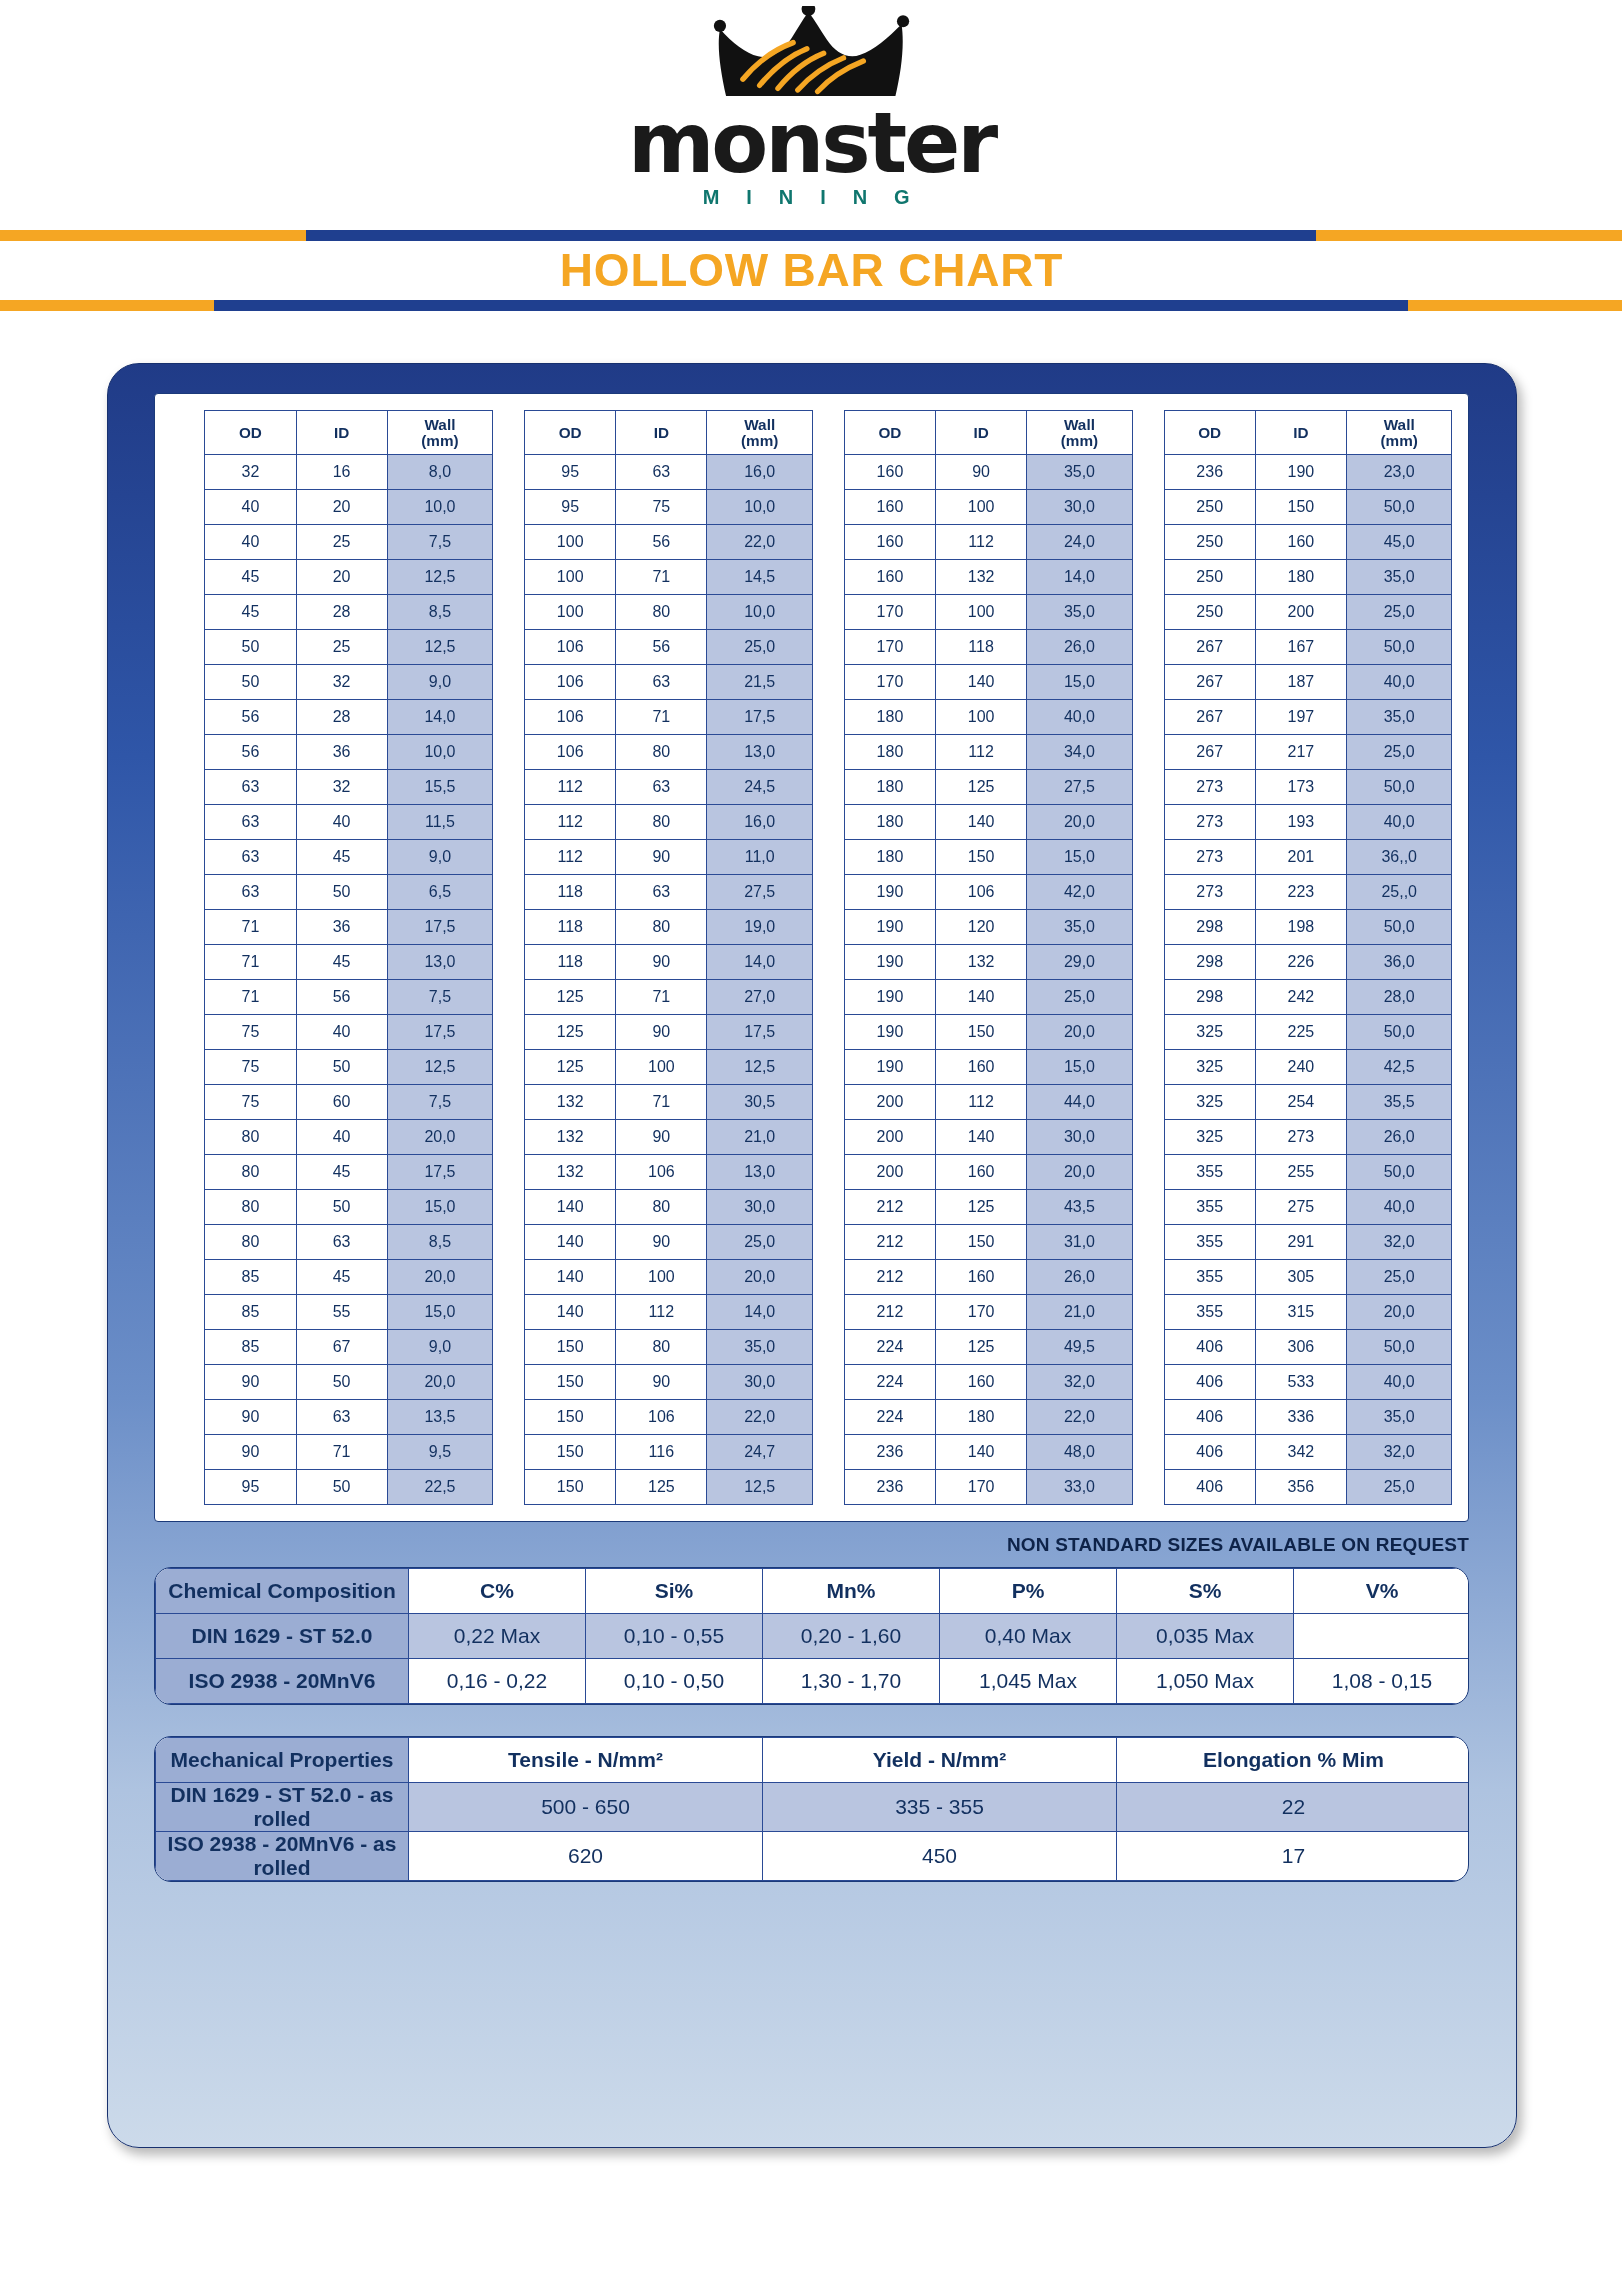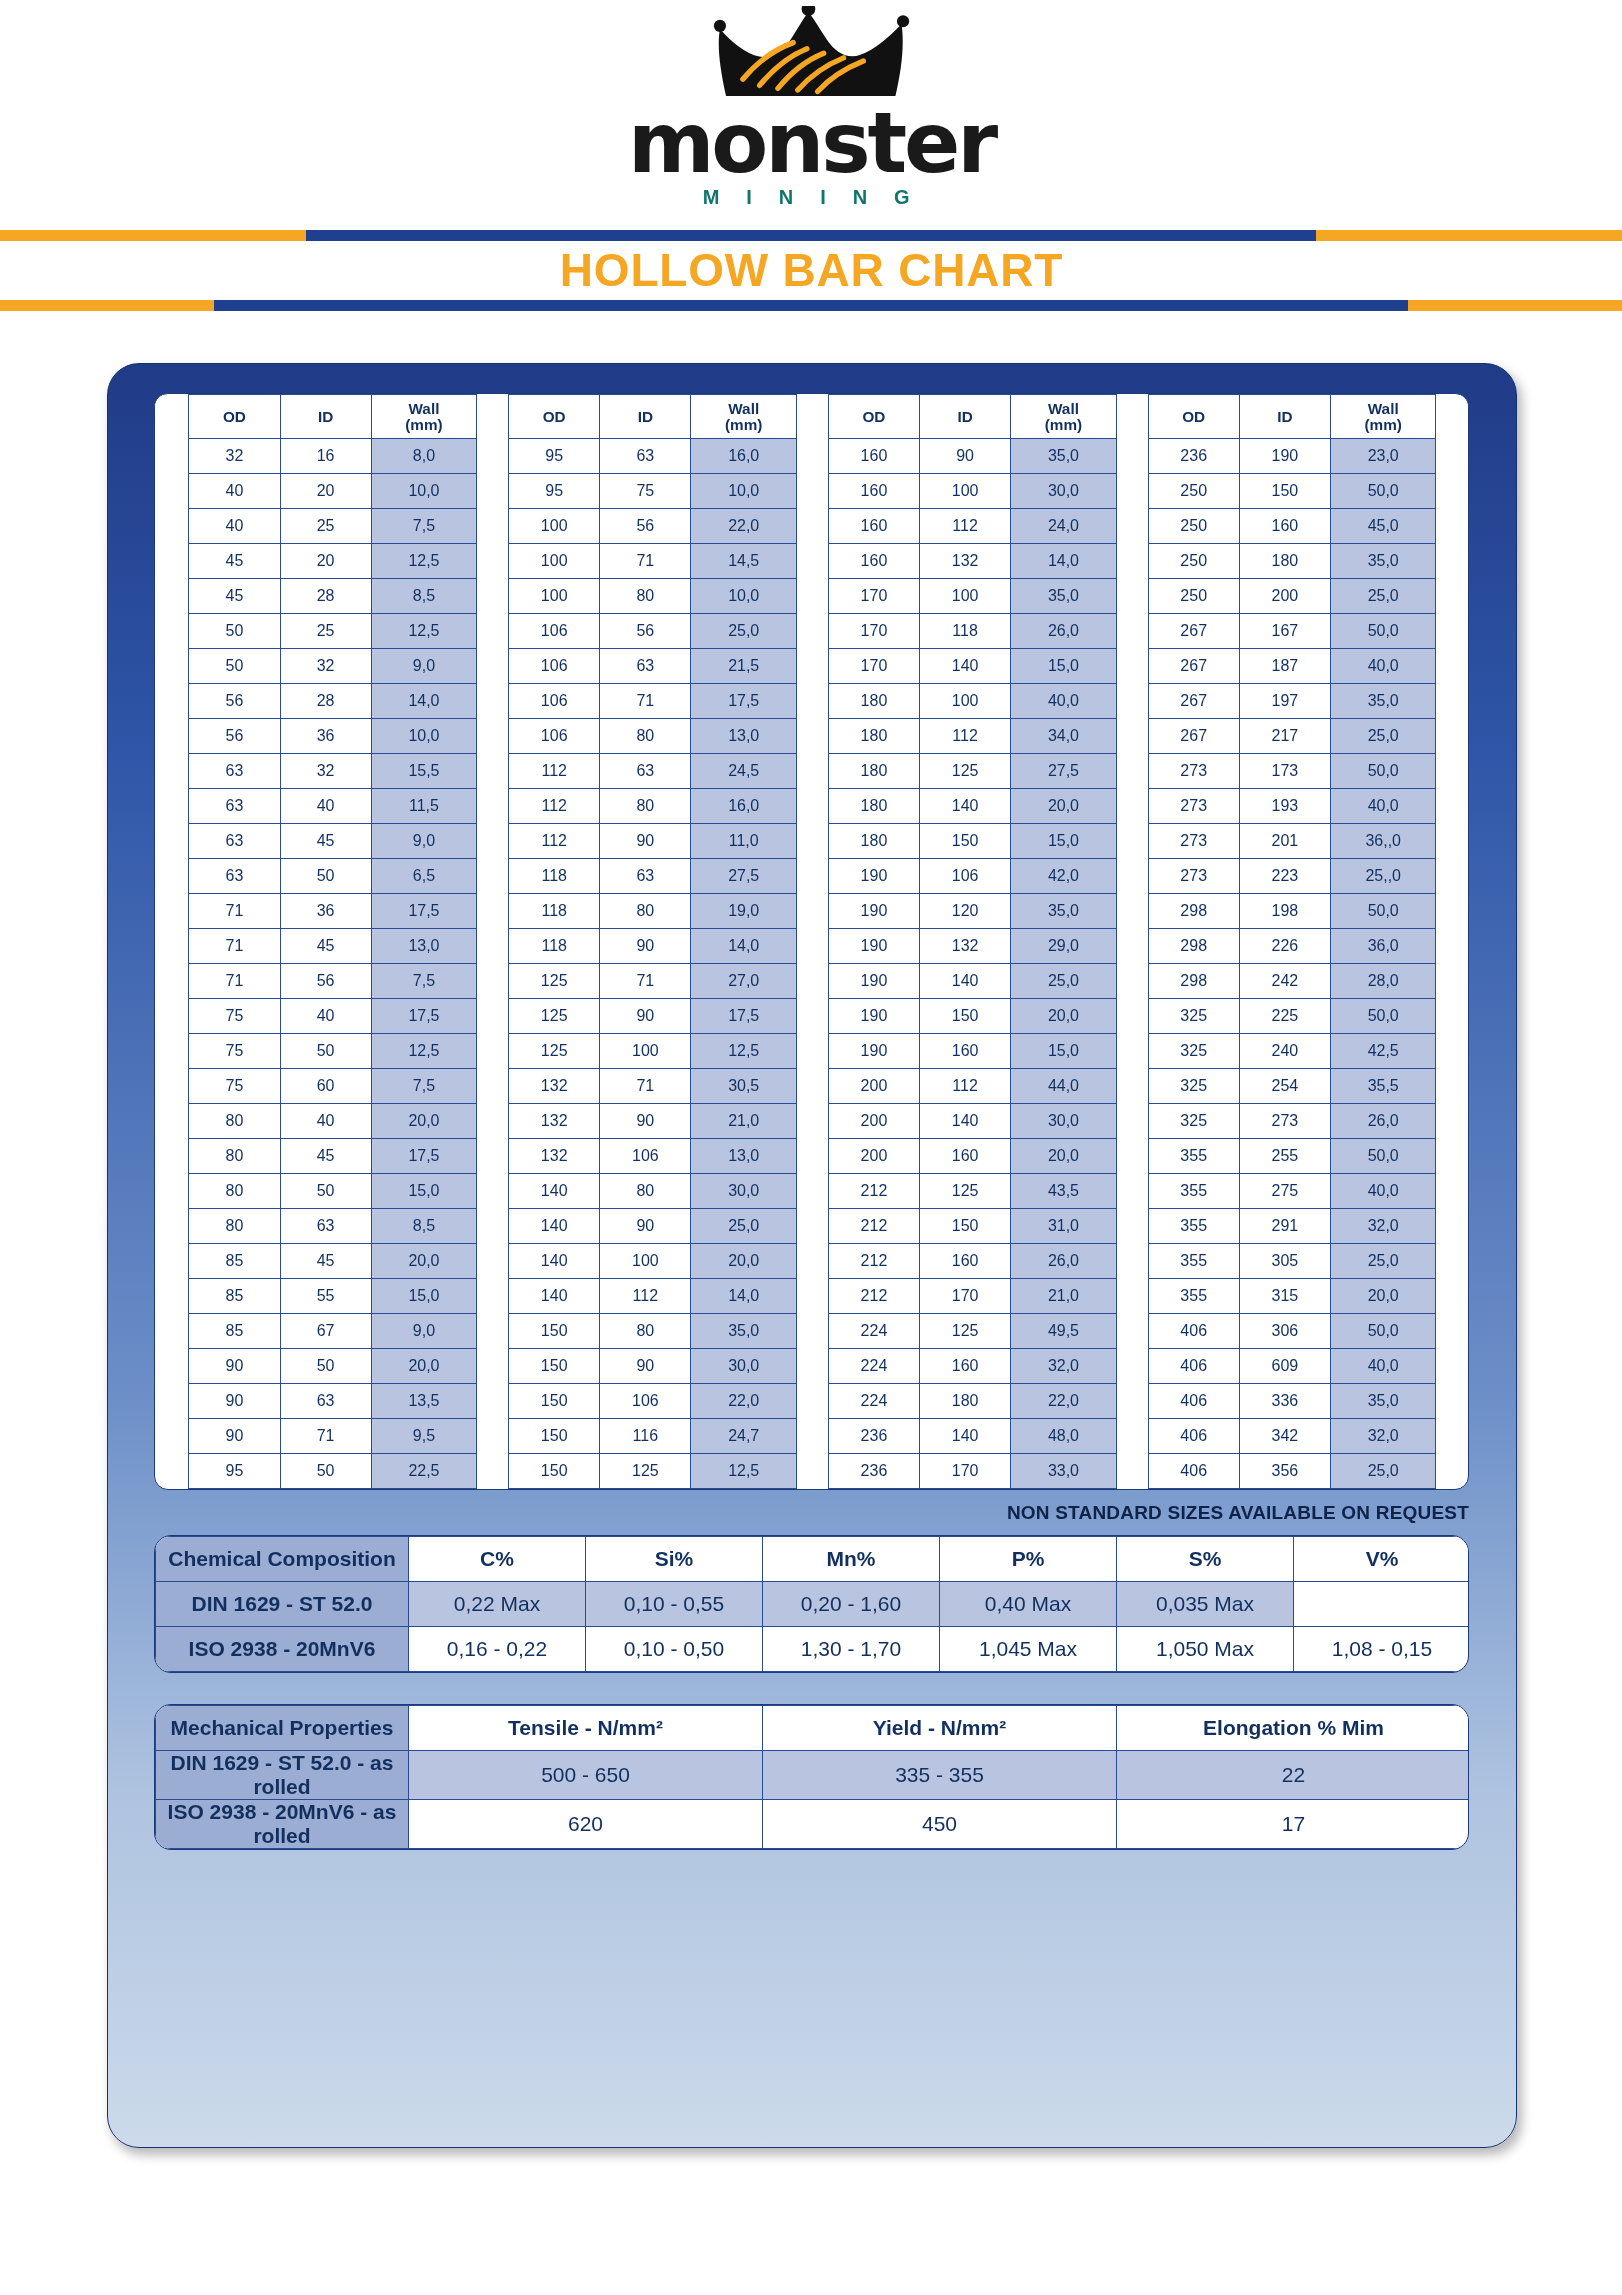--- a/index.html
+++ b/index.html
@@ -118,23 +118,23 @@
     position: absolute;
     left: 46px;
     top: 29px;
     width: 1315px;
   }
 
   
   .size-table-shell {
     background: #ffffff;
     border: 1.5px solid #1b3a7a;
-    border-radius: 14px;
+    border-radius: 4px;
     overflow: hidden;
-    padding: 0;
+    padding: 16px;
   }
   table.sizes {
     border-collapse: collapse;
     width: 1315px;
     table-layout: fixed;
   }
   table.sizes td, table.sizes th {
     border: 0.8px solid #2a4a95;
     text-align: center;
     font-size: 16px;
@@ -799,21 +799,21 @@
                 <td class="gap"></td>
                 <td>150</td>
                 <td>90</td>
                 <td class="wall">30,0</td>
                 <td class="gap"></td>
                 <td>224</td>
                 <td>160</td>
                 <td class="wall">32,0</td>
                 <td class="gap"></td>
                 <td>406</td>
-                <td>609</td>
+                <td>533</td>
                 <td class="wall">40,0</td>
                 <td class="gap"></td>
               </tr>
               <tr>
                 <td class="gap"></td>
                 <td>90</td>
                 <td>63</td>
                 <td class="wall">13,5</td>
                 <td class="gap"></td>
                 <td>150</td>

